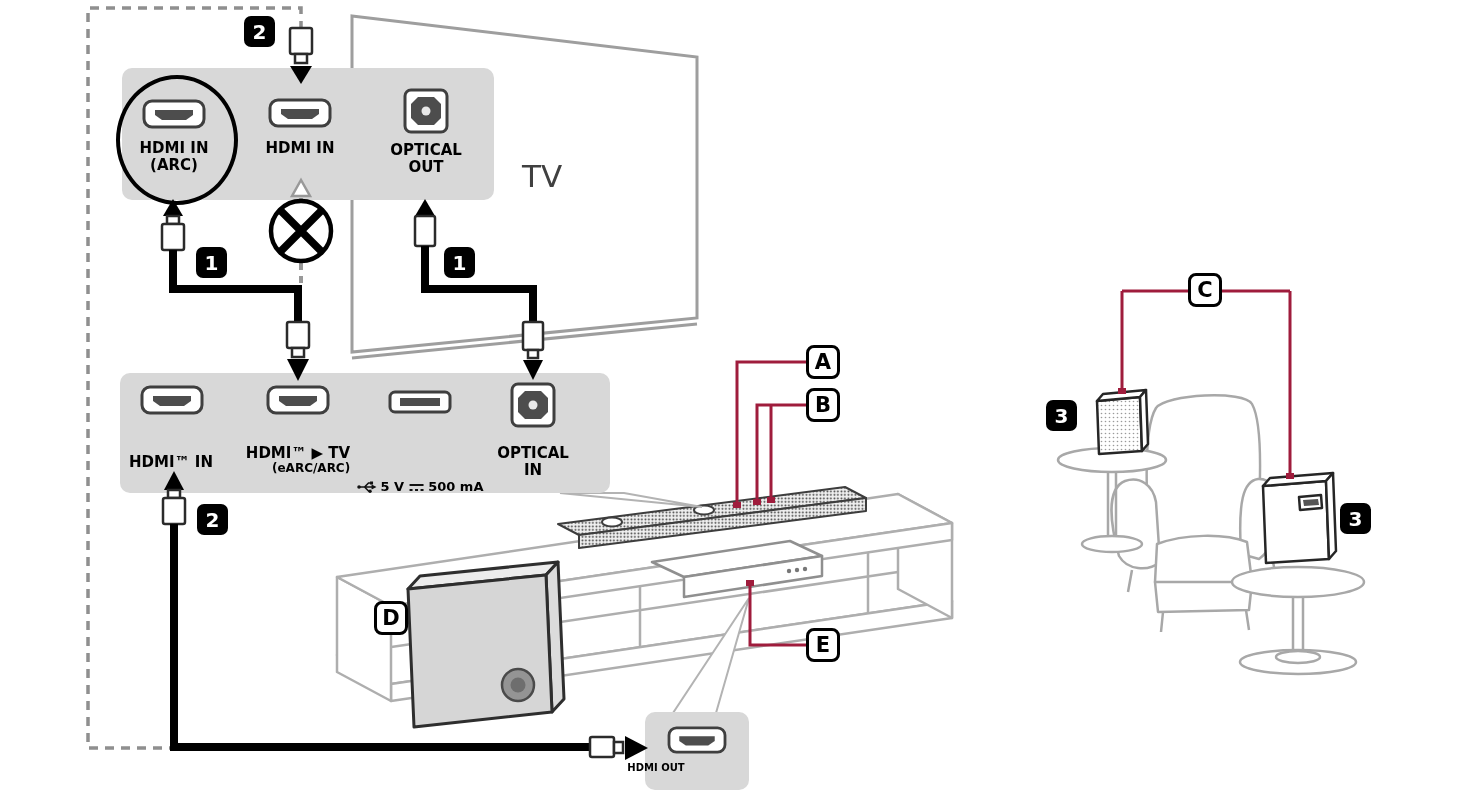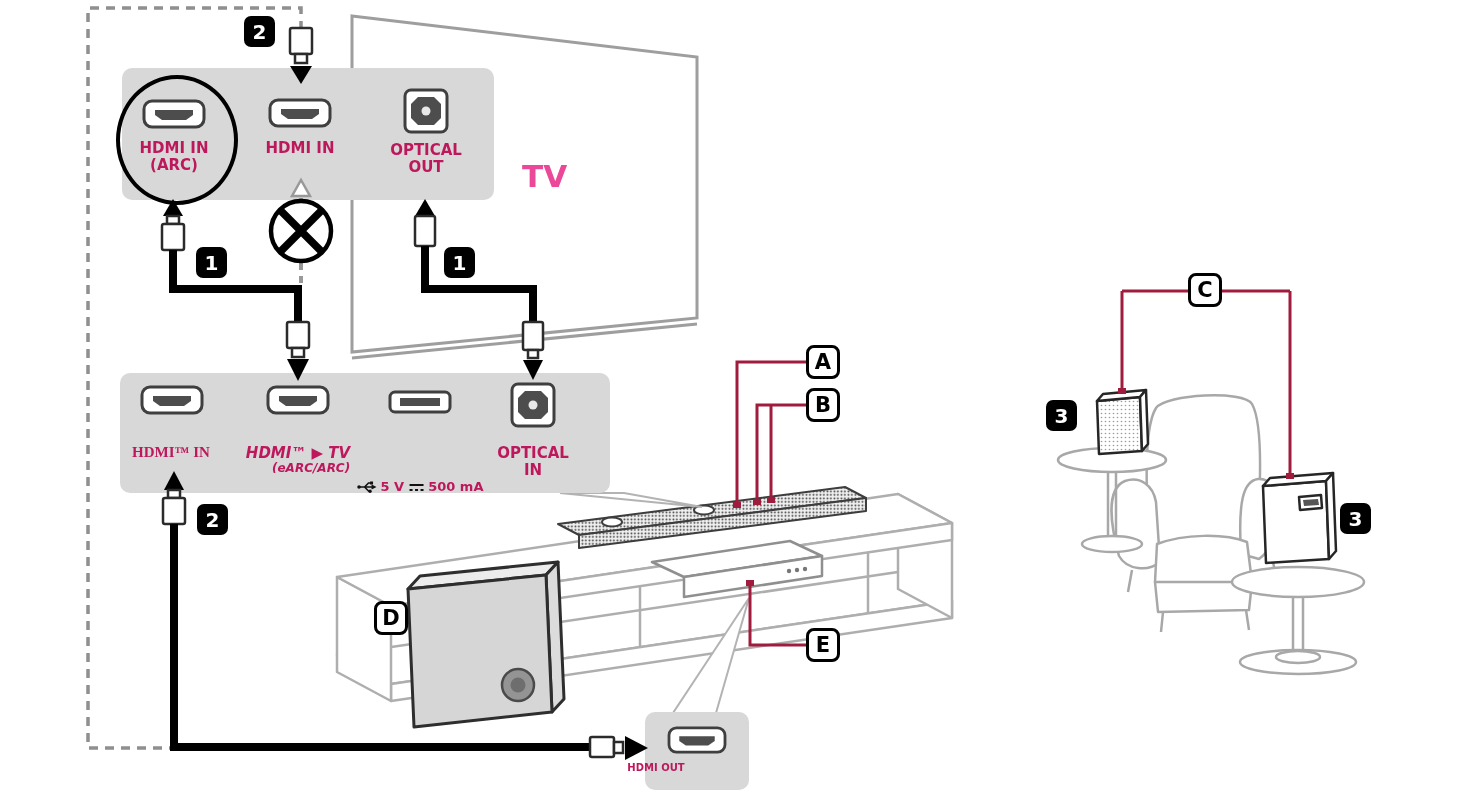--- a/index.html
+++ b/index.html
@@ -3,26 +3,26 @@
 <meta charset="utf-8">
 <style>
   html,body{margin:0;padding:0;background:#fff;}
   .stage{position:relative;width:1465px;height:795px;background:#fff;overflow:hidden;
          font-family:"DejaVu Sans","Liberation Sans",sans-serif;}
   svg.layer{position:absolute;left:0;top:0;}
   #svg-under{z-index:1;}
   .panel{position:absolute;background:#d8d8d8;border-radius:10px;z-index:2;}
   .porticon{position:absolute;z-index:3;line-height:0;}
   .portlabel{position:absolute;z-index:3;transform:translateX(-50%);text-align:center;
-             font-weight:bold;color:#be185d;font-size:15px;line-height:1.12;white-space:nowrap;}
+             font-weight:bold;color:#000000;font-size:15px;line-height:1.12;white-space:nowrap;}
   .portlabel .lbl2{font-size:12px;text-align:right;}
   .usbrow{display:flex;align-items:center;justify-content:center;gap:4px;font-size:13px;margin-top:34px;}
   .arc-circle{position:absolute;left:116px;top:75px;width:114px;height:122px;border:4px solid #000;
               border-radius:50%;z-index:3;}
-  .tvtext{position:absolute;left:522px;top:158px;font-weight:bold;font-size:31px;color:#ec4899;z-index:3;}
+  .tvtext{position:absolute;left:522px;top:158px;font-weight:normal;font-size:31px;color:#404040;z-index:3;}
   #svg-over{z-index:5;}
   .badge{position:absolute;width:31px;height:31px;background:#000;border-radius:7px;color:#fff;
          font-weight:bold;font-size:20px;display:flex;align-items:center;justify-content:center;z-index:6;}
   .letter{position:absolute;width:34px;height:34px;background:#fff;border:3px solid #000;border-radius:8px;
           color:#000;font-weight:bold;font-size:21px;display:flex;align-items:center;justify-content:center;
           box-sizing:border-box;z-index:6;}
   .dcicon svg,.usbicon svg{display:block;}
 </style>
 </head>
 <body>
@@ -173,31 +173,31 @@
   <div class="tvtext">TV</div>
 
   <div class="panel" style="left:120px;top:373px;width:490px;height:120px;"></div>
 
   <div class="porticon" style="left:140px;top:385px;">
     <svg width="64" height="30" viewBox="0 0 64 30">
       <rect x="2" y="2" width="60" height="26" rx="8" fill="#fff" stroke="#3f3f3f" stroke-width="3"></rect>
       <path d="M13,11 h38 v5 l-7,5 h-24 l-7,-5 z" fill="#4d4d4d"></path>
     </svg>
   </div>
-  <div class="portlabel" style="left:171px;top:444px;font-family:Liberation Serif, serif;">
+  <div class="portlabel" style="left:171px;top:454px;">
     <div>HDMI™ IN</div>
   </div>
 
   <div class="porticon" style="left:266px;top:385px;">
     <svg width="64" height="30" viewBox="0 0 64 30">
       <rect x="2" y="2" width="60" height="26" rx="8" fill="#fff" stroke="#3f3f3f" stroke-width="3"></rect>
       <path d="M13,11 h38 v5 l-7,5 h-24 l-7,-5 z" fill="#4d4d4d"></path>
     </svg>
   </div>
-  <div class="portlabel" style="left:298px;top:445px;font-style:italic;">
+  <div class="portlabel" style="left:298px;top:445px;">
     <div>HDMI™ ▶ TV</div>
     <div class="lbl2">(eARC/ARC)</div>
   </div>
 
   <div class="porticon" style="left:388px;top:390px;">
     <svg width="64" height="24" viewBox="0 0 64 24">
       <rect x="2" y="2" width="60" height="20" rx="5" fill="#fff" stroke="#3f3f3f" stroke-width="3"></rect>
       <rect x="12" y="8" width="40" height="8" fill="#4d4d4d"></rect>
     </svg>
   </div>

